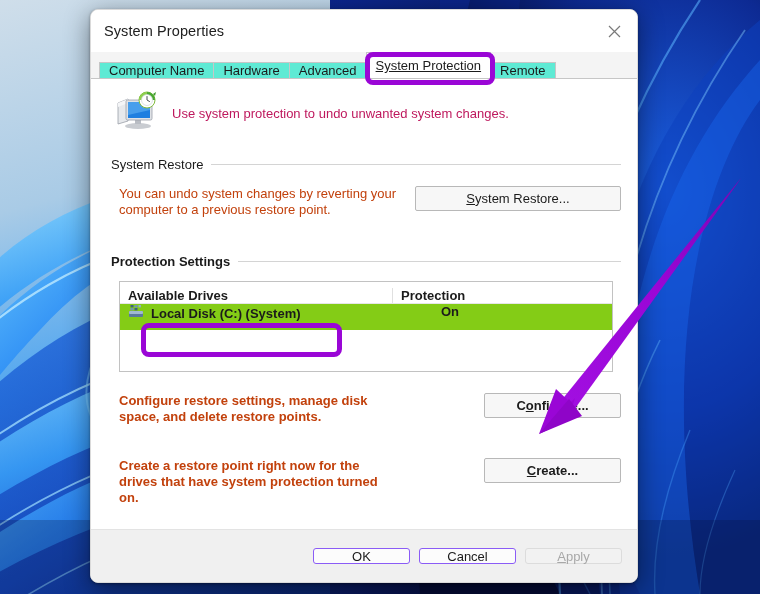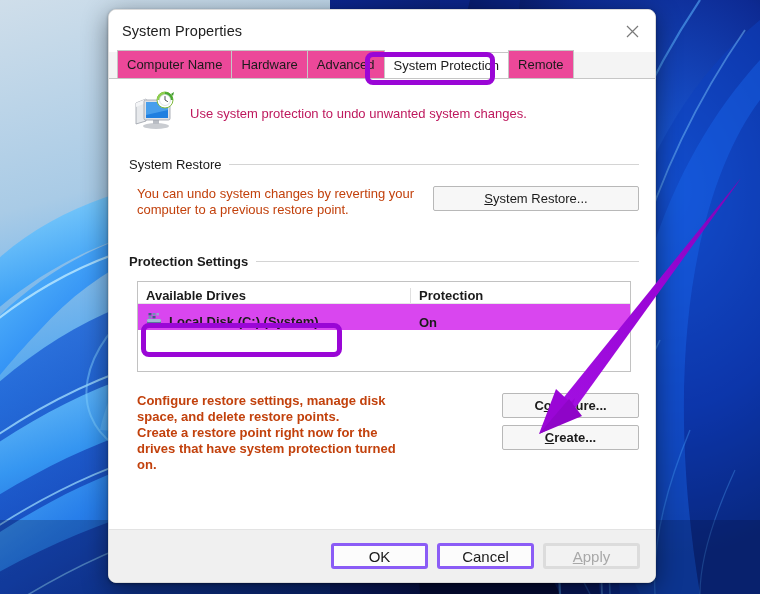--- a/index.html
+++ b/index.html
@@ -16,21 +16,21 @@
     position: relative;
     width: 760px; height: 594px;
     background: #0b1a6b;
     overflow: hidden;
   }
   #wall-svg { position: absolute; inset: 0; width: 760px; height: 594px; }
 
   
   #window {
     position: absolute;
-    left: 108px; top: 9px;
+    left: 90px; top: 9px;
     width: 548px; height: 574px;
     background: #ffffff;
     border-radius: 8px;
     box-shadow: 0 6px 26px rgba(0,0,0,0.45), 0 1px 3px rgba(0,0,0,0.35);
     overflow: hidden;
     display: flex;
     flex-direction: column;
     border: 1px solid #dadada;
   }
 
@@ -63,38 +63,39 @@
     flex: 0 0 auto;
     height: 26px;
     background: #f4f4f4;
     padding-left: 8px;
     display: flex;
     align-items: flex-end;
     position: relative;
     z-index: 3;
   }
   .tab {
-    height: 28px;
+    height: 16px;
     padding: 0 9px;
     font-size: 13px;
     color: #1b1b1b;
     display: flex;
     align-items: center;
-    background: #ec4899;
+    background: #5eead4;
     border: 1px solid #c6c6c6;
     border-bottom: none;
     margin-right: -1px;
     white-space: nowrap;
     cursor: default;
   }
   .tab.active {
     background: #ffffff;
     height: 26px;
     position: relative;
     z-index: 4;
+    text-decoration: underline;
   }
 
   
   #tabpanel {
     flex: 1 1 auto;
     background: #ffffff;
     border-top: 1px solid #c6c6c6;
     position: relative;
     padding: 0 16px;
   }
@@ -183,22 +184,23 @@
     display: flex;
     align-items: center;
     padding-left: 8px;
   }
   .col-drive { width: 273px; border-right: 1px solid #e0e0e0; }
   .col-prot  { flex: 1 1 auto; }
 
   .dl-row {
     display: flex;
     height: 26px;
-    align-items: flex-end;
-    background: #d946ef;
+    align-items: flex-start;
+    background: #84cc16;
+    gap: 40px;
   }
   .dl-row .cell {
     font-size: 13px;
     color: #1b1b1b;
     display: flex;
     align-items: center;
     gap: 7px;
     padding-left: 8px;
   }
   .cell-drive { width: 273px; }
@@ -210,25 +212,25 @@
     height: 53px;
     background: #f0f0f0;
     border-top: 1px solid #e3e3e3;
     display: flex;
     align-items: center;
     justify-content: flex-end;
     gap: 9px;
     padding-right: 15px;
   }
   .btn-bottom {
-    width: 97px; height: 26px;
+    width: 97px; height: 16px;
     background: #fcfcfc;
-    border: 3px solid #8b5cf6;
+    border: 1px solid #8b5cf6;
     border-radius: 3px;
-    font-size: 15px;
+    font-size: 13px;
     color: #1b1b1b;
     display: flex;
     align-items: center;
     justify-content: center;
     cursor: default;
   }
   .btn-bottom.disabled {
     color: #a8a8a8;
     background: #f2f2f2;
     border-color: #dcdcdc;
@@ -440,21 +442,21 @@
 
         <div class="row" style="margin-top:21px;">
           <div class="row-desc">Configure restore settings, manage disk space, and delete restore points.</div>
           <div class="btn small">
             <span>C</span>
               <u>o</u>
               <span>nfigure...</span>
           </div>
         </div>
 
-        <div class="row" style="">
+        <div class="row" style="margin-top:33px;">
           <div class="row-desc">Create a restore point right now for the drives that have system protection turned on.</div>
           <div class="btn small">
             <span></span>
               <u>C</u>
               <span>reate...</span>
           </div>
         </div>
       </div>
     </div>
 

